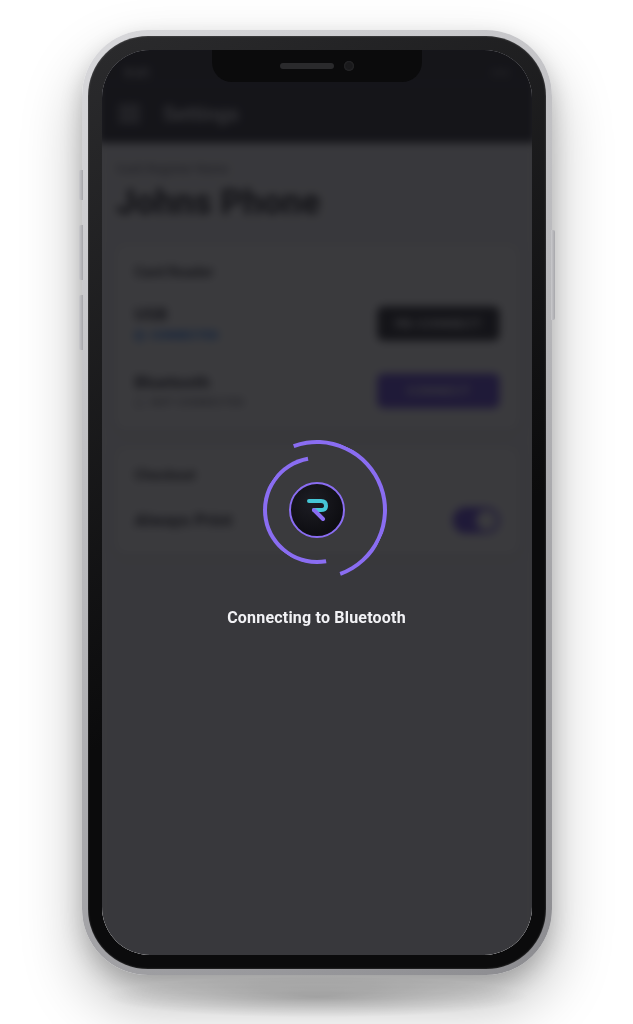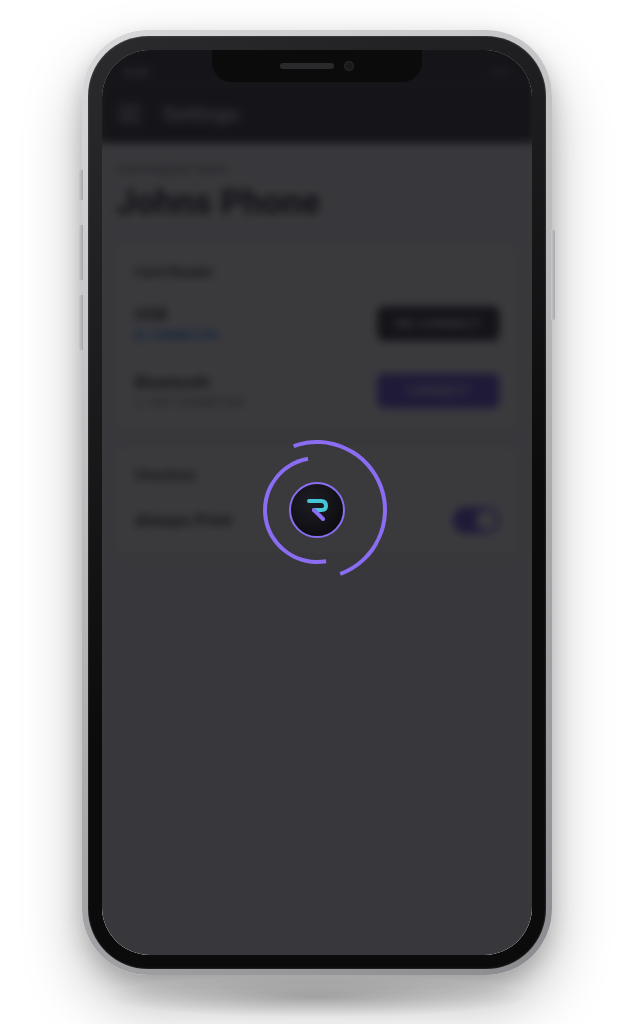--- a/index.html
+++ b/index.html
@@ -258,20 +258,21 @@
         <div class="spinner-wrap">
           <div class="ring outer"></div>
           <div class="ring inner"></div>
           <div class="logo-badge">
             <svg width="26" height="26" viewBox="0 0 26 26">
               <path d="M5 4 L17 4 Q22 4 22 9 Q22 13 17 13 L10 13" fill="none" stroke="#45c6d6" stroke-width="4" stroke-linecap="round"></path>
               <path d="M10 13 L19 22" fill="none" stroke="#8a6df2" stroke-width="4" stroke-linecap="round"></path>
             </svg>
           </div>
         </div>
+        <div class="overlay-text">Connecting to Bluetooth</div>
       </div>
 
       <div class="notch">
         <div class="speaker"></div>
         <div class="camera"></div>
       </div>
 
     </div>
   </div>
 </div>

